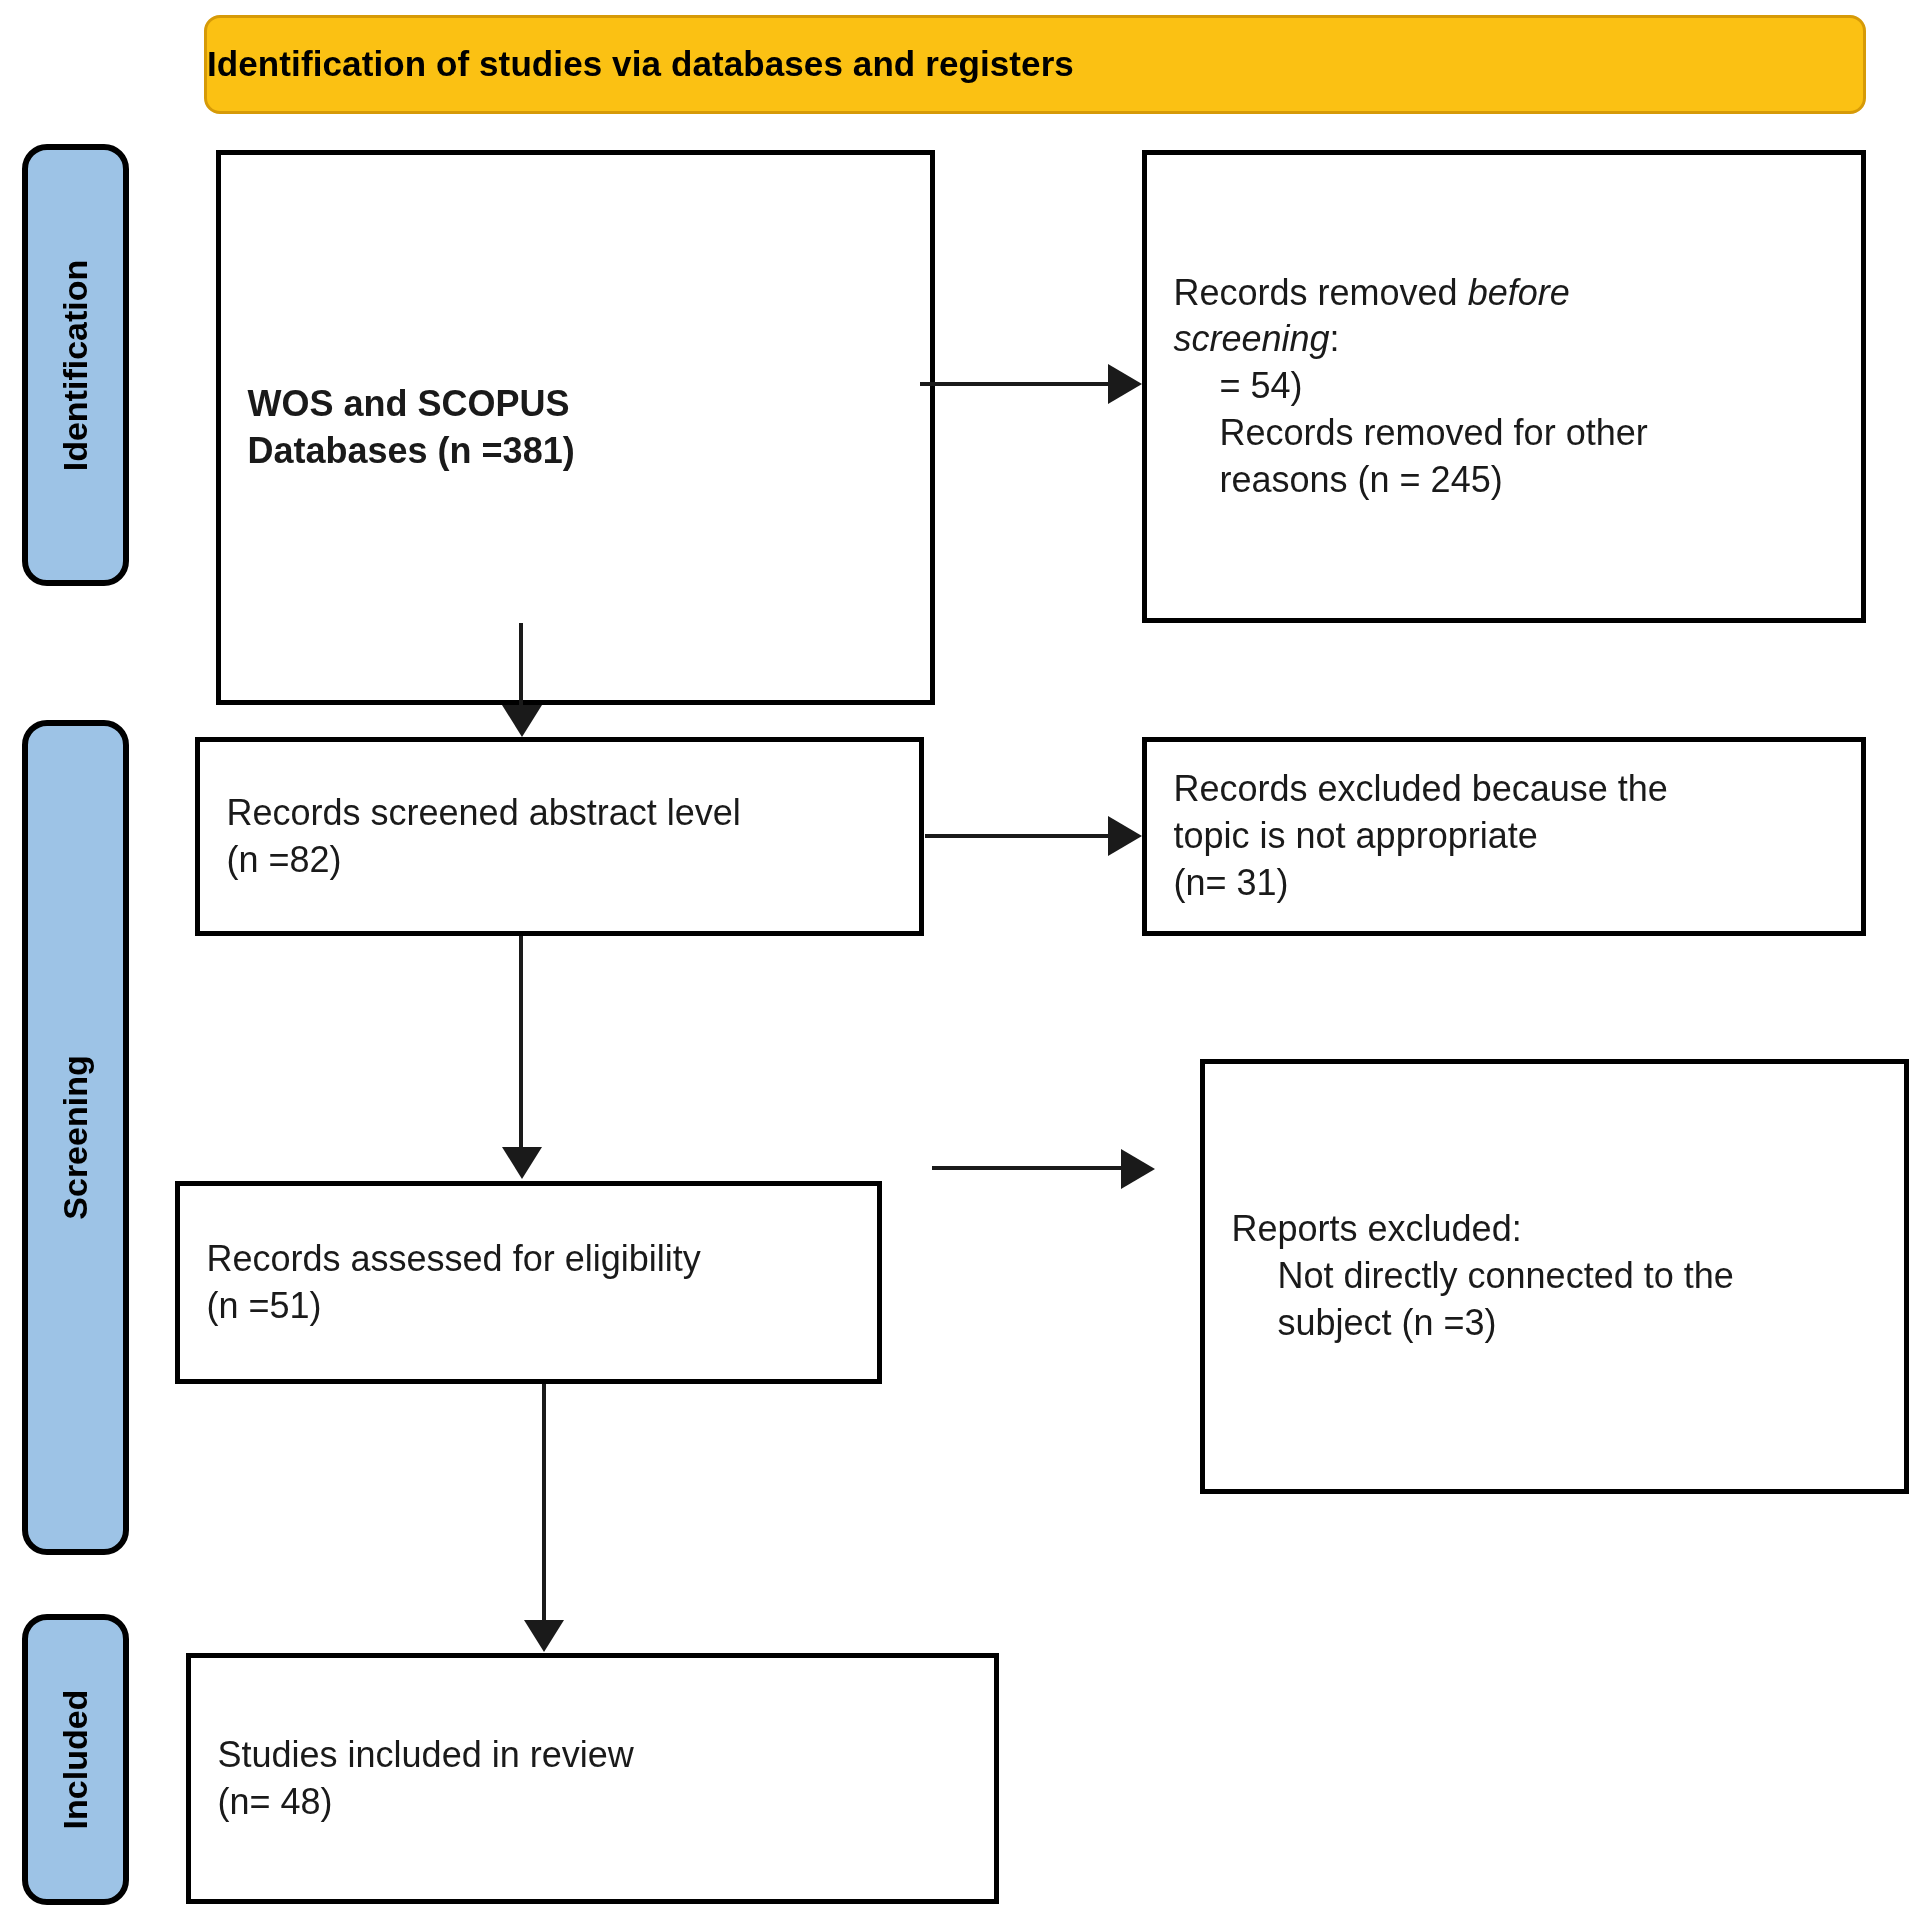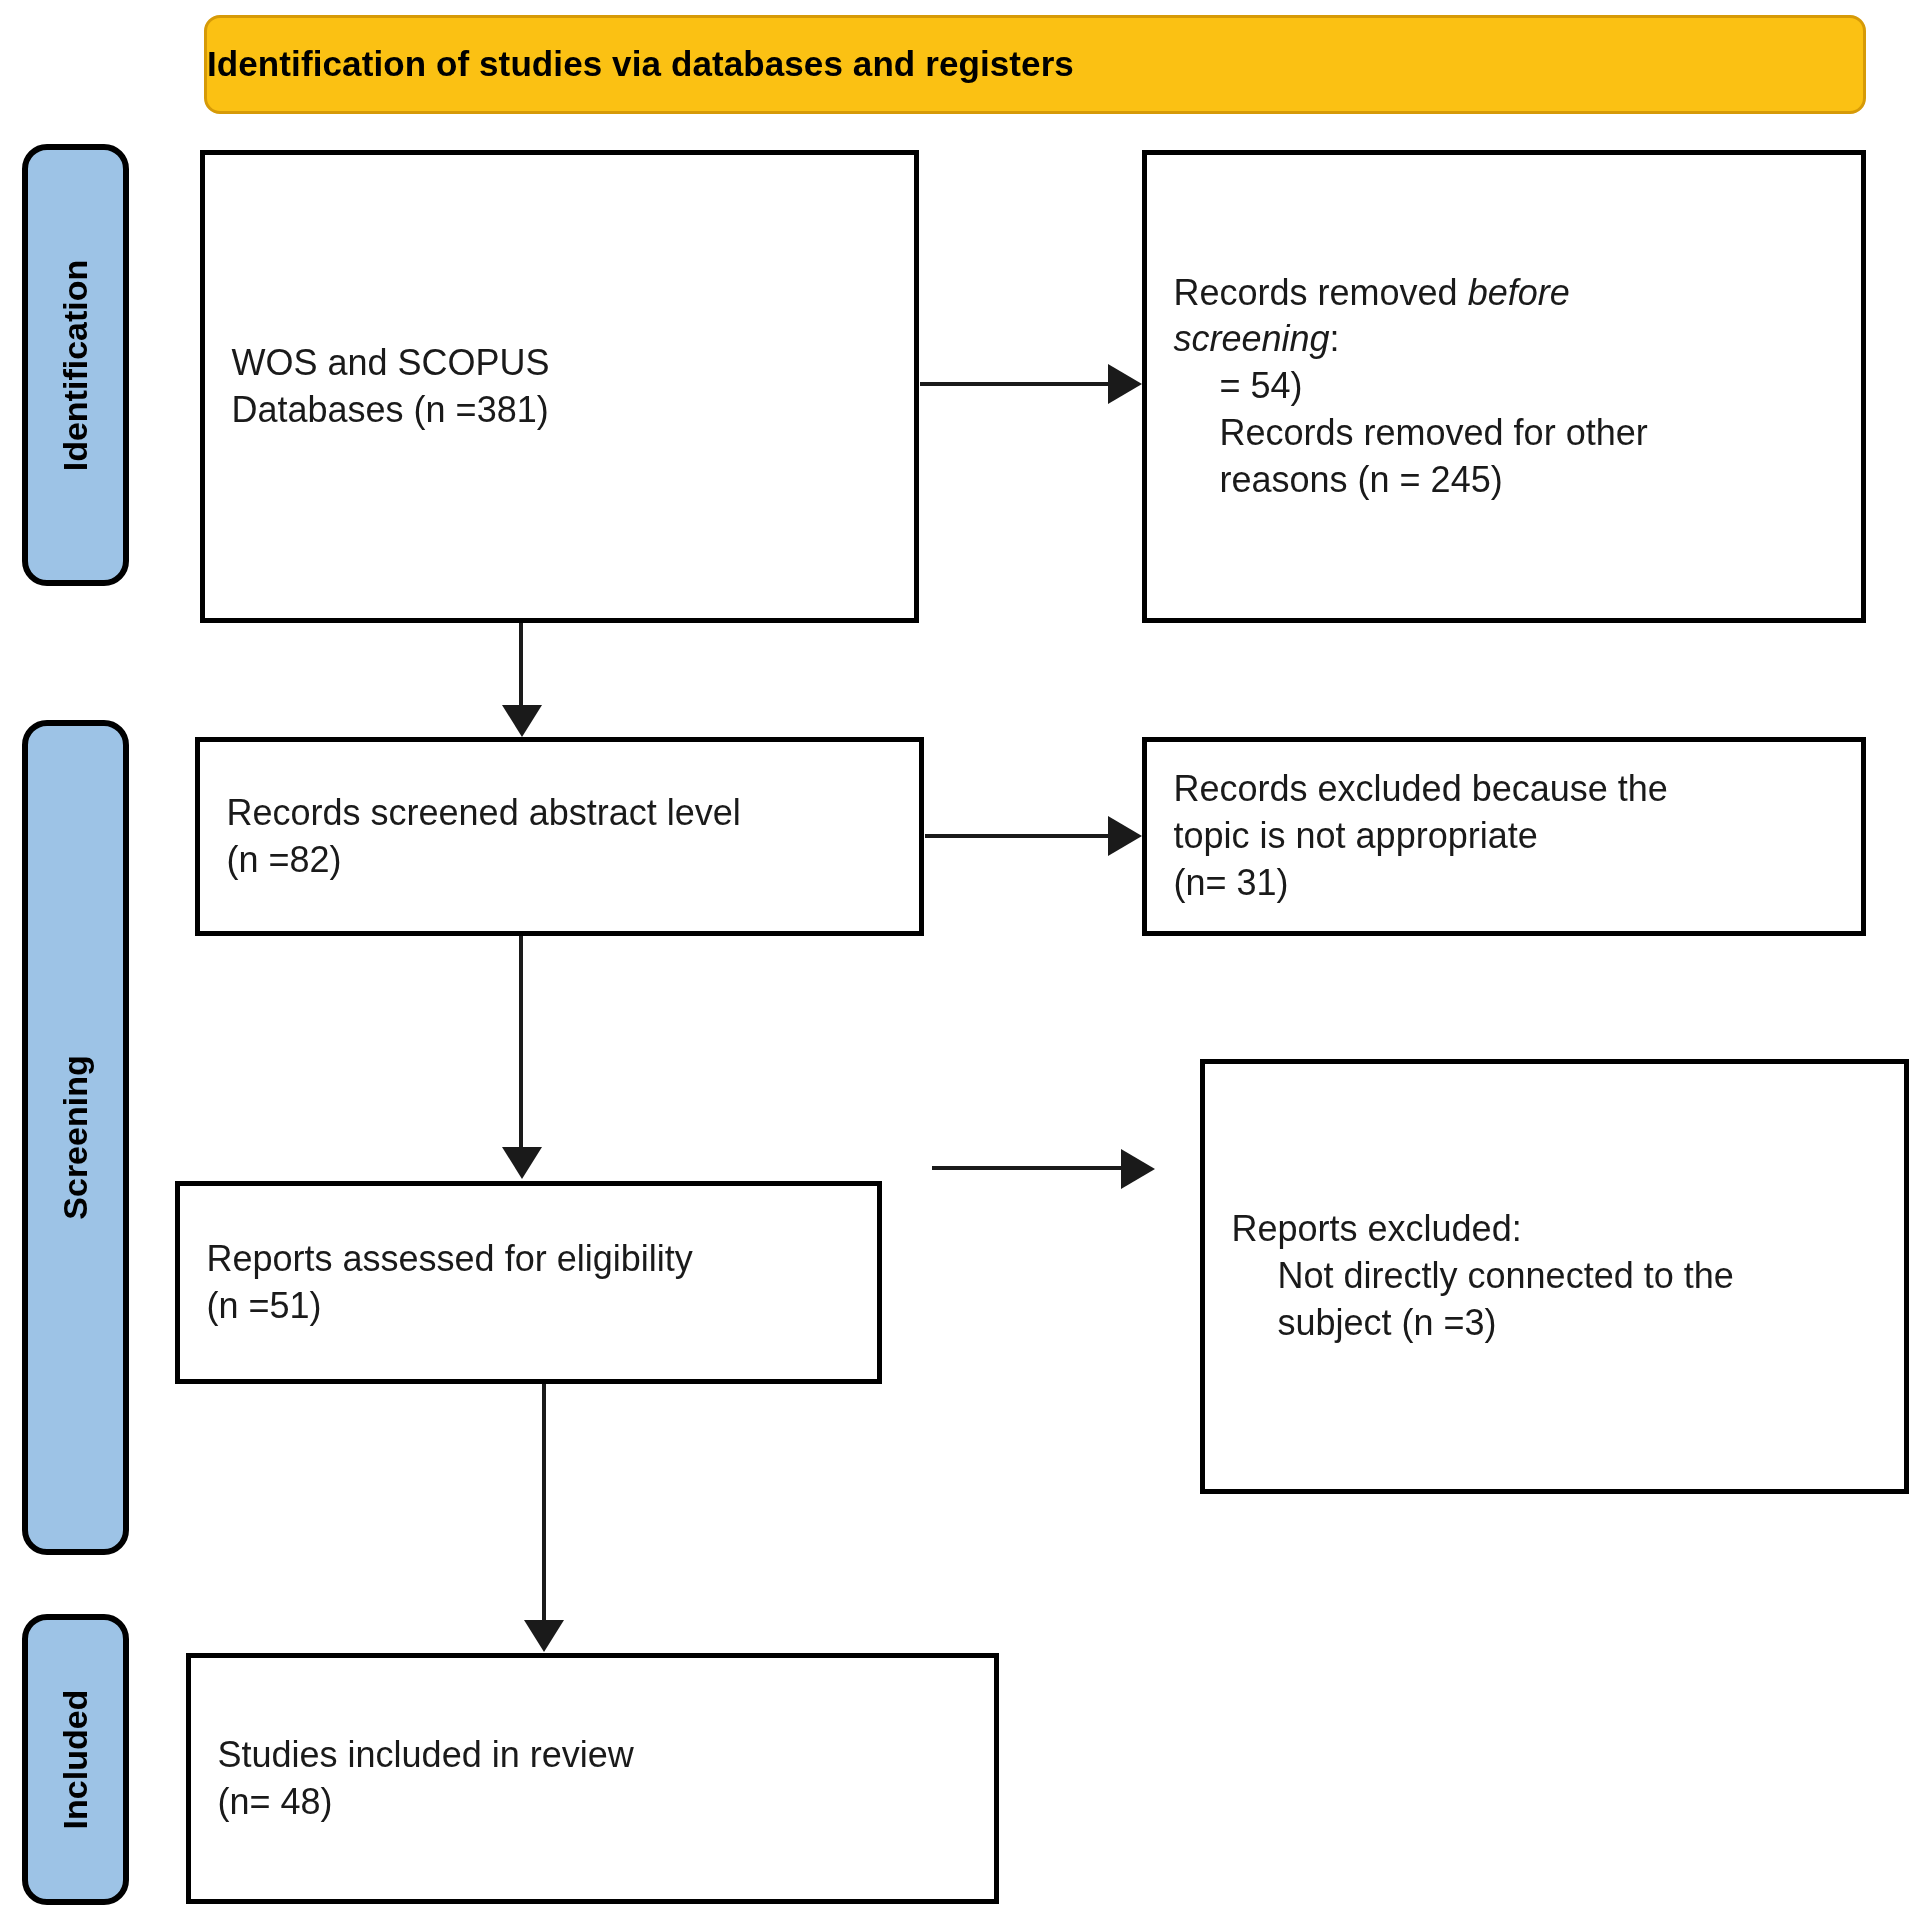--- a/index.html
+++ b/index.html
@@ -77,21 +77,21 @@
   }
   .flow-box .line {
     font-size: 36px;
     line-height: 1.30;
     color: #1a1a1a;
     white-space: pre-wrap;
   }
   .flow-box .line.indent { padding-left: 46px; }
   .flow-box .line em { }
 
-  #box-sources    { left: 200px;  top: 150px;  width: 719px;  height: 473px; }
+  #box-sources    { left: 216px;  top: 150px;  width: 719px;  height: 555px; font-weight: bold; }
   #box-removed    { left: 1142px; top: 150px;  width: 724px;  height: 473px; }
   #box-screened   { left: 195px;  top: 737px; width: 729px;  height: 199px; }
   #box-excluded   { left: 1142px; top: 737px; width: 724px;  height: 199px; }
   #box-eligibility{ left: 175px;  top: 1181px; width: 707px;  height: 203px; }
   #box-reports-ex { left: 1157px; top: 1059px; width: 709px;  height: 435px; margin-left: 43px; }
   #box-included   { left: 186px;  top: 1653px; width: 813px;  height: 251px; }
 
   
   .connector { position: absolute; }
   .v-line {
@@ -176,21 +176,21 @@
     <div class="line">(n =82)</div>
   </div>
 
   <div class="flow-box" id="box-excluded">
     <div class="line">Records excluded because the</div>
     <div class="line">topic is not appropriate</div>
     <div class="line">(n= 31)</div>
   </div>
 
   <div class="flow-box" id="box-eligibility">
-    <div class="line">Reports assessed for eligibility</div>
+    <div class="line">Records assessed for eligibility</div>
     <div class="line">(n =51)</div>
   </div>
 
   <div class="flow-box" id="box-reports-ex">
     <div class="line">Reports excluded:</div>
     <div class="line indent">Not directly connected to the</div>
     <div class="line indent">subject (n =3)</div>
   </div>
 
   <div class="flow-box" id="box-included">

